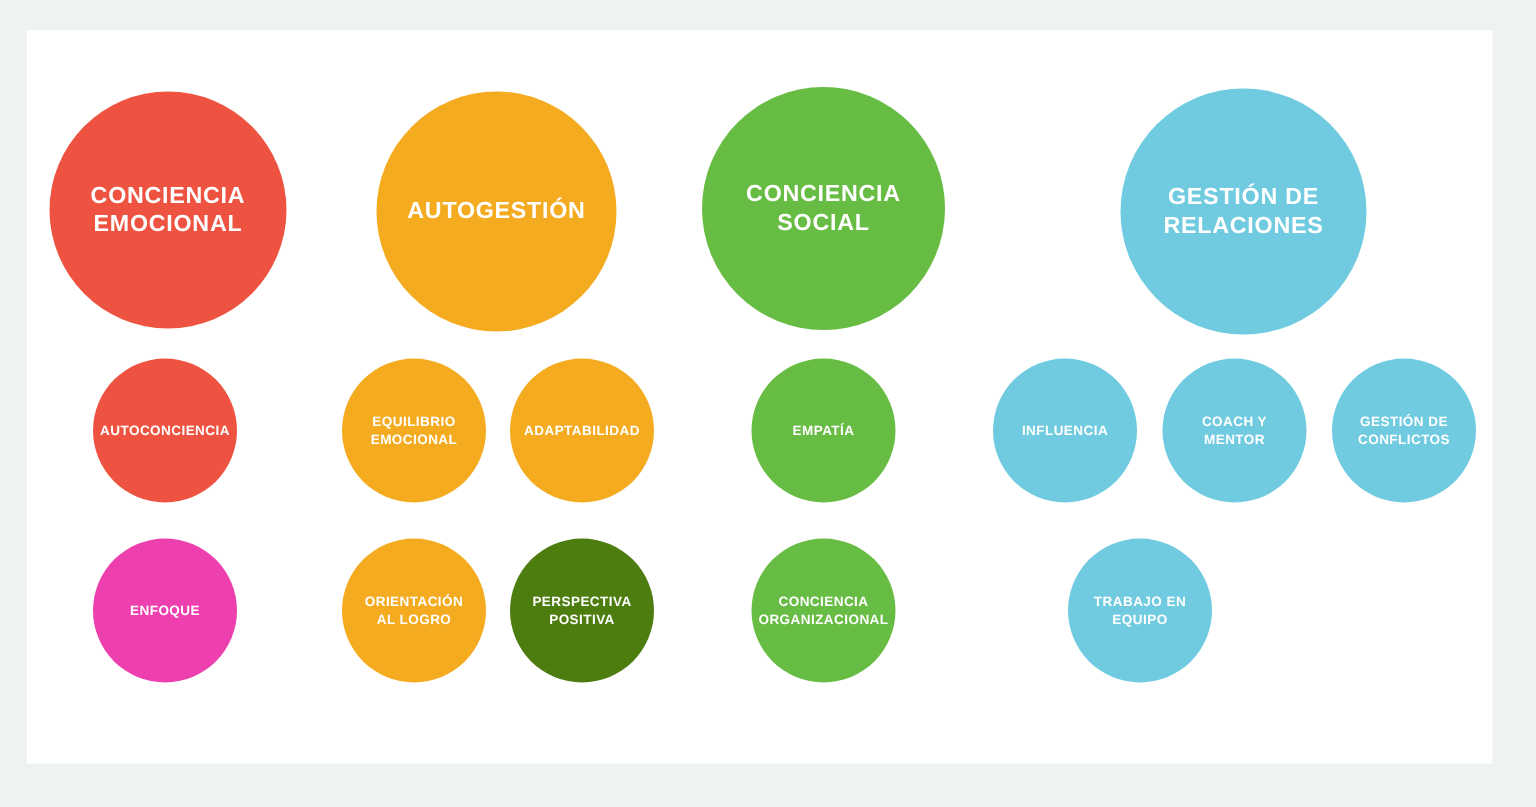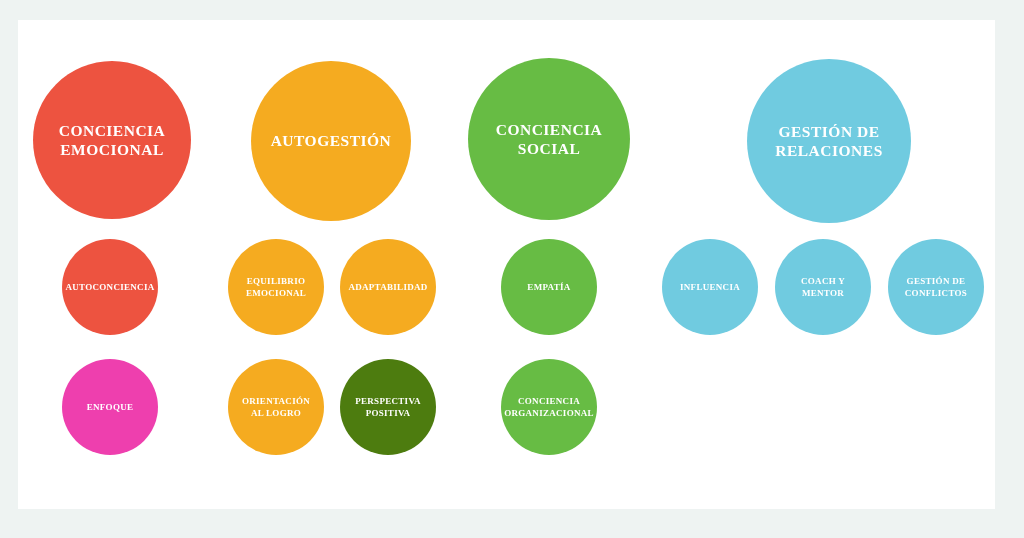--- a/index.html
+++ b/index.html
@@ -3,21 +3,20 @@
 <meta charset="utf-8">
 <style>
   * { margin: 0; padding: 0; box-sizing: border-box; }
   html, body { width: 1024px; height: 538px; overflow: hidden; }
   body { font-family: "Liberation Sans", sans-serif; }
 
   .page {
     position: relative;
     width: 1024px;
     height: 538px;
-    font-family: Liberation Serif, serif;
   }
 
   .panel {
     position: absolute;
     left: 18px;
     top: 20px;
     width: 977px;
     height: 489px;
   }
 
@@ -130,15 +129,19 @@
       <span class="label">INFLUENCIA</span>
     </div>
     <div class="bubble sub pos-coach" style="background: rgb(112, 203, 224);">
       <span class="label">COACH Y
 MENTOR</span>
     </div>
     <div class="bubble sub pos-conflictos" style="background: rgb(112, 203, 224);">
       <span class="label">GESTIÓN DE
 CONFLICTOS</span>
     </div>
+    <div class="bubble sub pos-trabajo" style="background: rgb(112, 203, 224);">
+      <span class="label">TRABAJO EN
+EQUIPO</span>
+    </div>
 
   </div>
 </div>
 
 </body></html>

